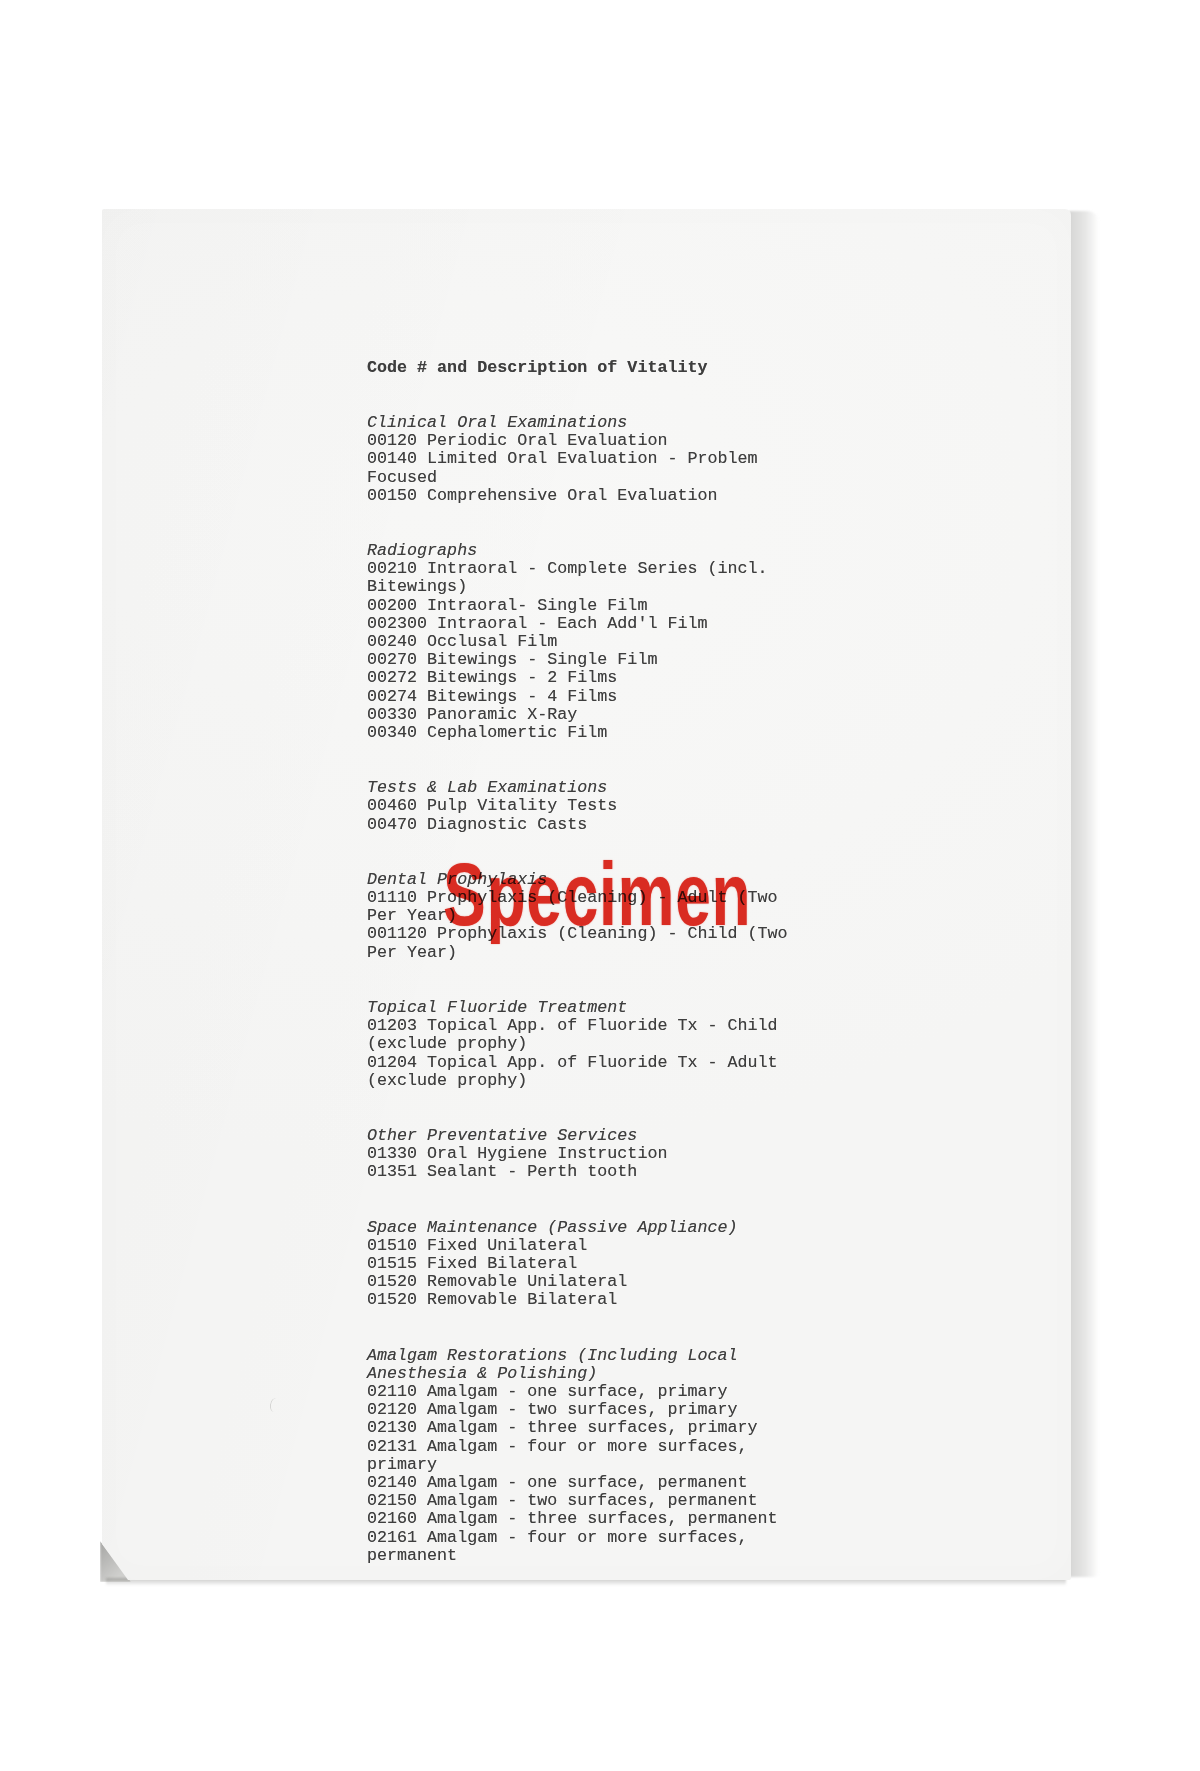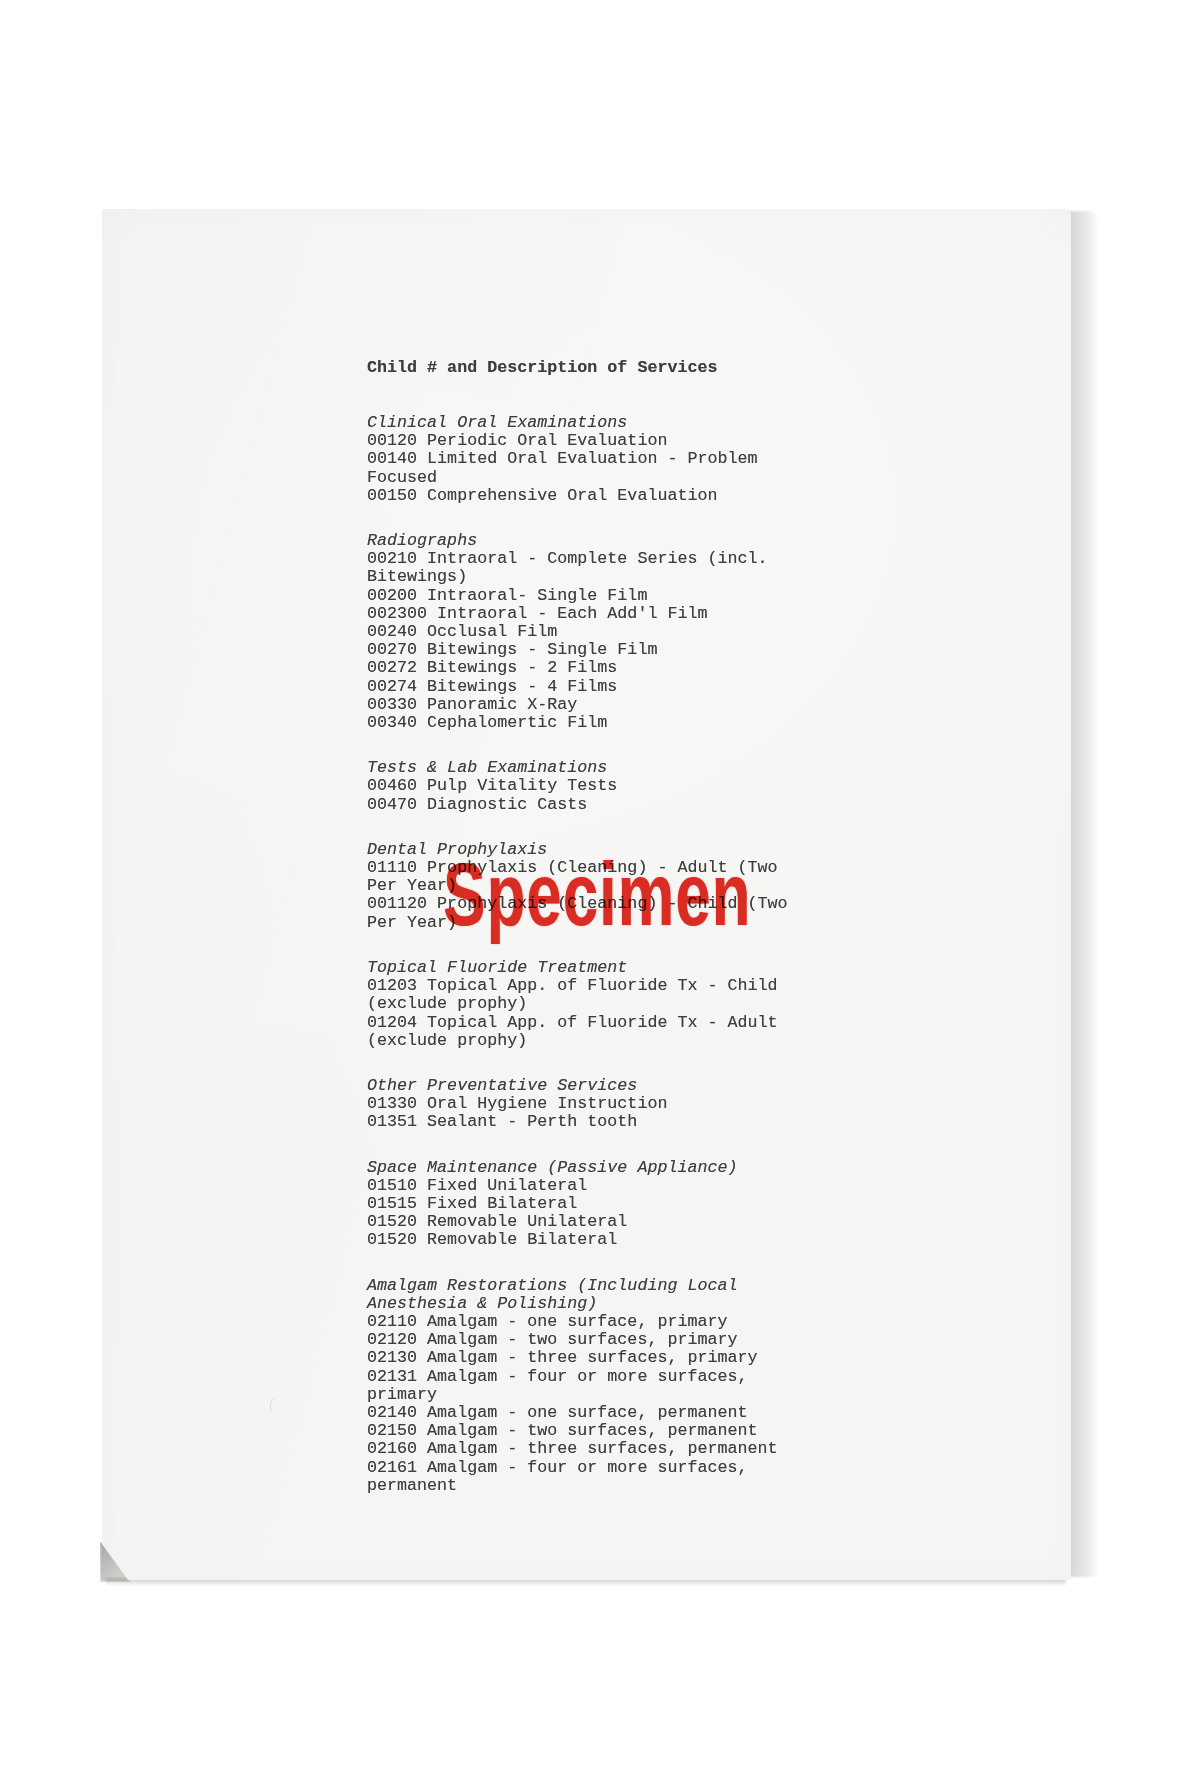--- a/index.html
+++ b/index.html
@@ -73,21 +73,21 @@
     font-size: 16.7px;
     line-height: 18.2px;
     color: #3e3e3e;
     text-shadow: 0 0 0.5px rgba(62,62,62,0.55);
     white-space: pre;
   }
   .doc .title {
     font-weight: bold;
   }
   .section {
-    margin-top: 27px;
+    margin-top: 37px;
   }
   .section:first-of-type {
     margin-top: 0;
   }
   .heading {
     font-style: italic;
   }
   .stamp {
     position: absolute;
     left: 443px;
@@ -121,21 +121,21 @@
 </head>
 <body>
 
 <div class="scene">
   <div class="corner-wedge"></div>
   <div class="right-band"></div>
   <div class="bottom-shadow"></div>
 
   <div class="paper">
     <div class="doc" style="color: rgb(62, 62, 62);">
-      <div class="title">Child # and Description of Services</div>
+      <div class="title">Code # and Description of Vitality</div>
       <div id="doc-sections"><div class="section"><div class="heading">Clinical Oral Examinations</div><div class="line">00120 Periodic Oral Evaluation</div><div class="line">00140 Limited Oral Evaluation - Problem</div><div class="line">Focused</div><div class="line">00150 Comprehensive Oral Evaluation</div></div><div class="section"><div class="heading">Radiographs</div><div class="line">00210 Intraoral - Complete Series (incl.</div><div class="line">Bitewings)</div><div class="line">00200 Intraoral- Single Film</div><div class="line">002300 Intraoral - Each Add'l Film</div><div class="line">00240 Occlusal Film</div><div class="line">00270 Bitewings - Single Film</div><div class="line">00272 Bitewings - 2 Films</div><div class="line">00274 Bitewings - 4 Films</div><div class="line">00330 Panoramic X-Ray</div><div class="line">00340 Cephalomertic Film</div></div><div class="section"><div class="heading">Tests &amp; Lab Examinations</div><div class="line">00460 Pulp Vitality Tests</div><div class="line">00470 Diagnostic Casts</div></div><div class="section"><div class="heading">Dental Prophylaxis</div><div class="line">01110 Prophylaxis (Cleaning) - Adult (Two</div><div class="line">Per Year)</div><div class="line">001120 Prophylaxis (Cleaning) - Child (Two</div><div class="line">Per Year)</div></div><div class="section"><div class="heading">Topical Fluoride Treatment</div><div class="line">01203 Topical App. of Fluoride Tx - Child</div><div class="line">(exclude prophy)</div><div class="line">01204 Topical App. of Fluoride Tx - Adult</div><div class="line">(exclude prophy)</div></div><div class="section"><div class="heading">Other Preventative Services</div><div class="line">01330 Oral Hygiene Instruction</div><div class="line">01351 Sealant - Perth tooth</div></div><div class="section"><div class="heading">Space Maintenance (Passive Appliance)</div><div class="line">01510 Fixed Unilateral</div><div class="line">01515 Fixed Bilateral</div><div class="line">01520 Removable Unilateral</div><div class="line">01520 Removable Bilateral</div></div><div class="section"><div class="heading">Amalgam Restorations (Including Local</div><div class="heading">Anesthesia &amp; Polishing)</div><div class="line">02110 Amalgam - one surface, primary</div><div class="line">02120 Amalgam - two surfaces, primary</div><div class="line">02130 Amalgam - three surfaces, primary</div><div class="line">02131 Amalgam - four or more surfaces,</div><div class="line">primary</div><div class="line">02140 Amalgam - one surface, permanent</div><div class="line">02150 Amalgam - two surfaces, permanent</div><div class="line">02160 Amalgam - three surfaces, permanent</div><div class="line">02161 Amalgam - four or more surfaces,</div><div class="line">permanent</div></div></div>
     </div>
   </div>
 
   <div class="stamp" style="color: rgb(224, 32, 21);">Specimen</div>
 
   <div class="stray-mark"></div>
 </div>
 
 </body></html>

